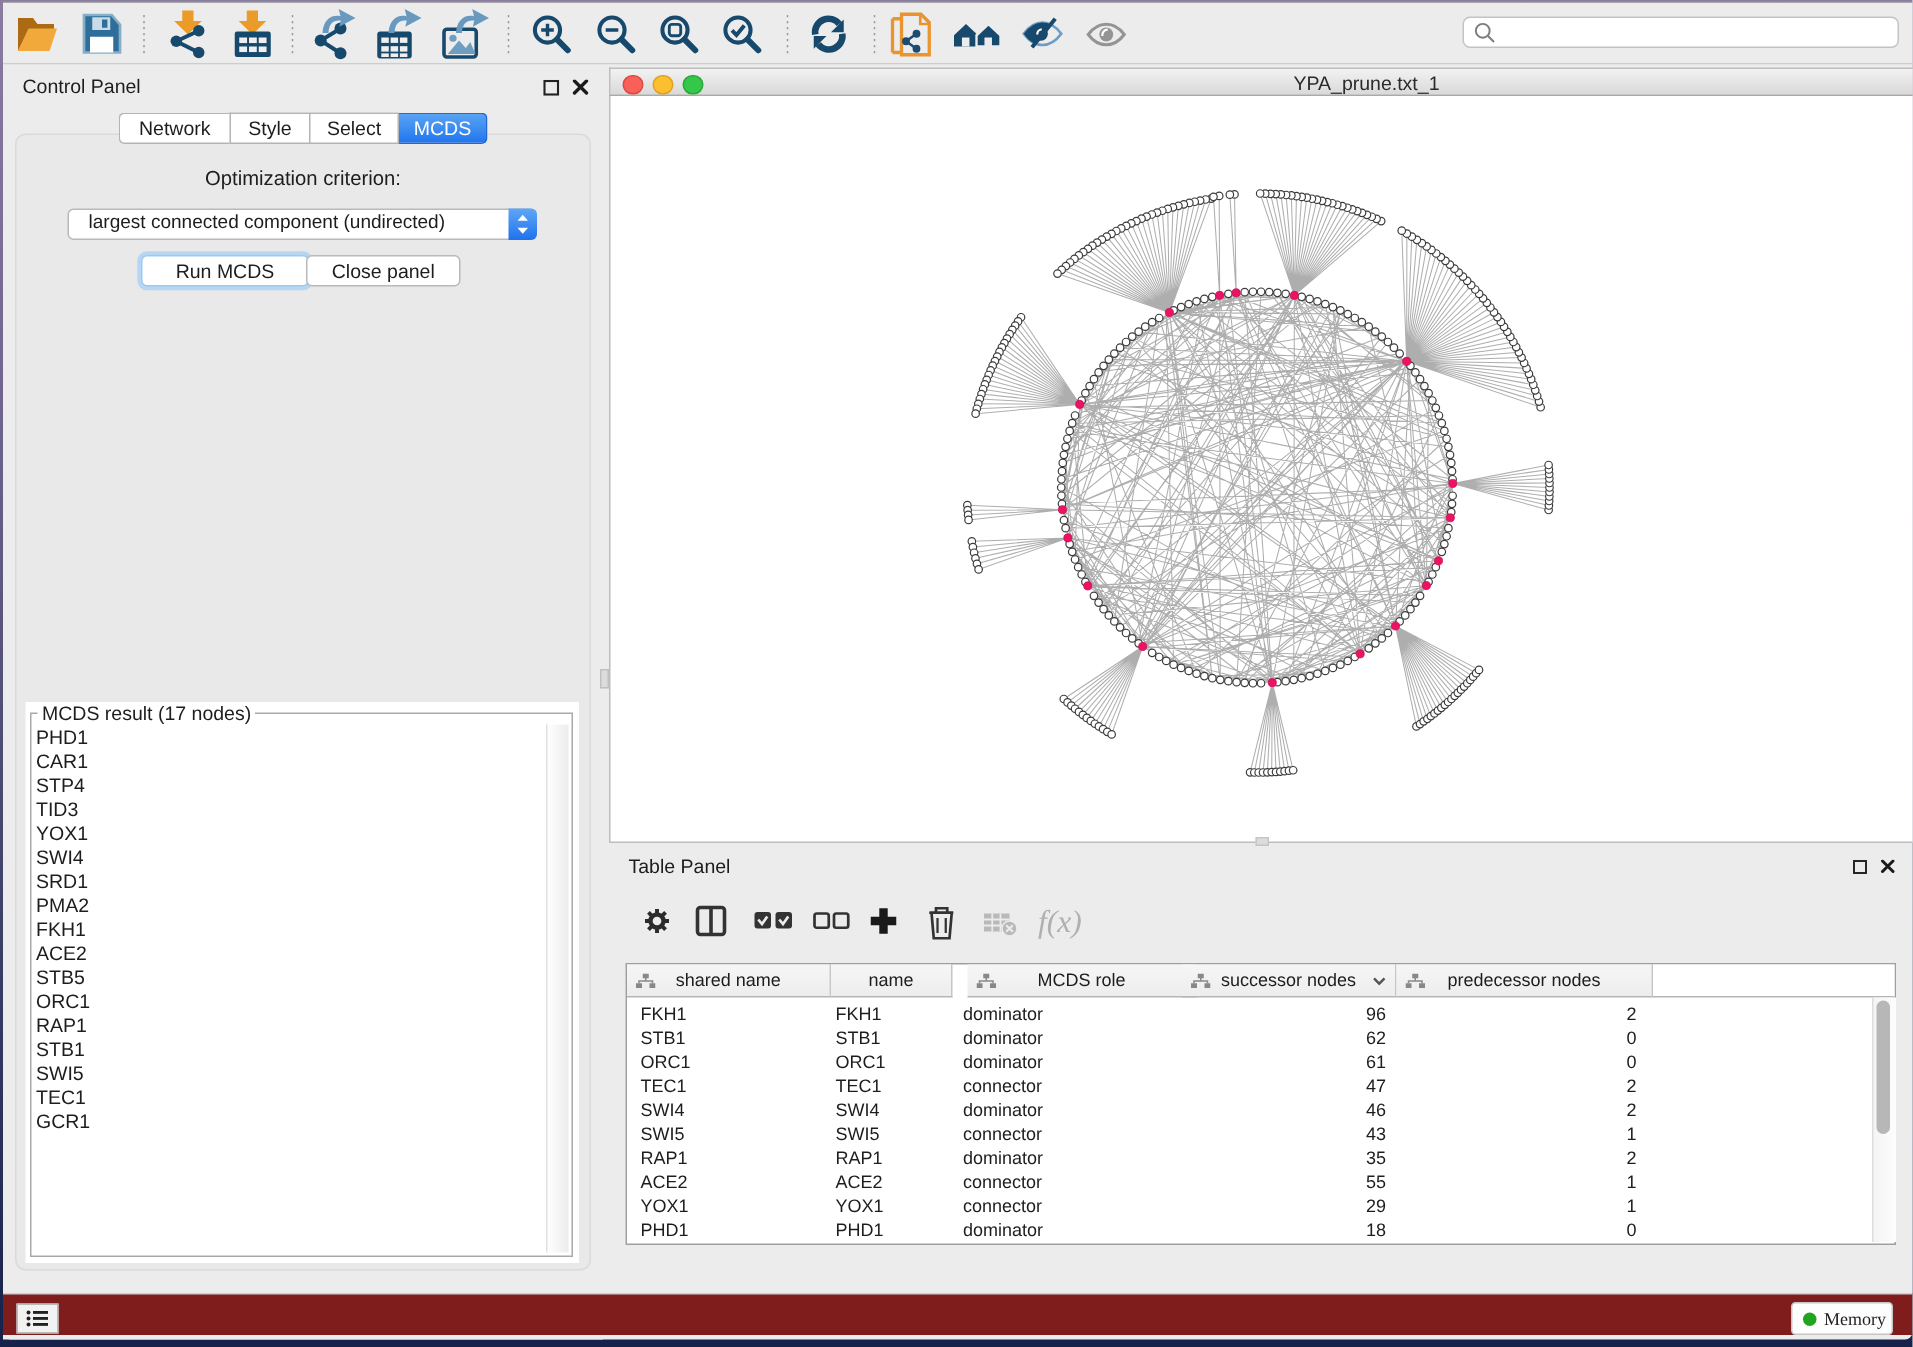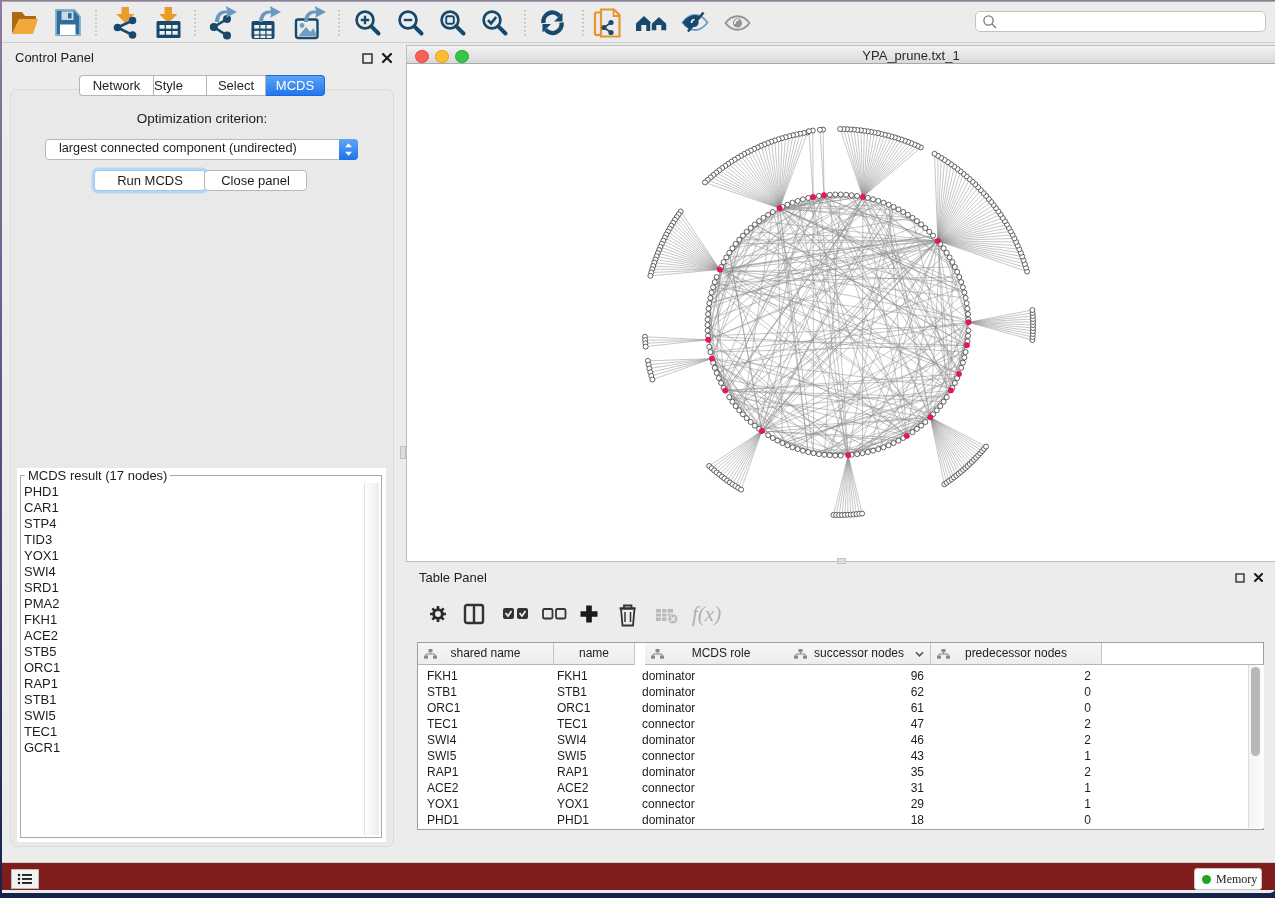--- a/index.html
+++ b/index.html
@@ -177,21 +177,21 @@
   <div class="abs" style="left:13px;top:7px;font-size:13px;color:#1d1d1d;">Control Panel</div>
   <svg class="abs" style="left:360px;top:10px;" width="32" height="12" viewBox="0 0 32 12">
     <rect x="1" y="1" width="9" height="9" fill="none" stroke="#222" stroke-width="1.4"></rect>
     <path d="M21 1l8 8M29 1l-8 8" stroke="#1a1a1a" stroke-width="2.2" stroke-linecap="round"></path>
   </svg>
 
   <div class="abs" style="left:8px;top:46px;width:384px;height:758px;background:#e9e9e9;border:1px solid #dadada;border-radius:7px;box-sizing:border-box;"></div>
 
   <div class="abs" style="left:77px;top:32px;height:21px;display:flex;font-size:13px;">
     <div style="width:73px;background:#fff;border:1px solid #b4b4b4;border-right:none;border-radius:4px 0 0 4px;text-align:center;line-height:20px;color:#1d1d1d;">Network</div>
-    <div style="width:52px;background:#fff;border:1px solid #b4b4b4;border-right:none;line-height:20px;color:#1d1d1d;">Style</div>
+    <div style="width:52px;background:#fff;border:1px solid #b4b4b4;border-right:none;text-align:center;line-height:20px;color:#1d1d1d;">Style</div>
     <div style="width:58px;background:#fff;border:1px solid #b4b4b4;text-align:center;line-height:20px;color:#1d1d1d;">Select</div>
     <div style="width:58px;background:linear-gradient(180deg,#59a3f4,#2276ee);border:1px solid #2068d8;border-left:none;border-radius:0 4px 4px 0;text-align:center;line-height:20px;color:#fff;">MCDS</div>
   </div>
 
   <div class="abs" style="left:43px;top:96px;width:313px;height:21px;background:#fff;border:1px solid #b9b9b9;border-radius:4px;box-sizing:border-box;">
     <div class="abs" style="left:13px;top:1px;font-size:12.7px;color:#1d1d1d;">largest connected component (undirected)</div>
     <div class="abs" style="right:-1px;top:-1px;width:19px;height:21px;background:linear-gradient(180deg,#5ea7f6,#2072ec);border-radius:0 4px 4px 0;">
       <svg width="19" height="21" viewBox="0 0 19 21">
             <path d="M6 8.2l3.5-4l3.5 4z" fill="#fff"></path>
             <path d="M6 12.8l3.5 4l3.5-4z" fill="#fff"></path>
@@ -689,21 +689,21 @@
 <div class="td" style="left:370px;top:105px;width:136px;text-align:right;">43</div>
 <div class="td" style="left:513px;top:105px;width:160px;text-align:right;">1</div>
 <div class="td" style="left:9px;top:121px;">RAP1</div>
 <div class="td" style="left:139px;top:121px;">RAP1</div>
 <div class="td" style="left:224px;top:121px;">dominator</div>
 <div class="td" style="left:370px;top:121px;width:136px;text-align:right;">35</div>
 <div class="td" style="left:513px;top:121px;width:160px;text-align:right;">2</div>
 <div class="td" style="left:9px;top:137px;">ACE2</div>
 <div class="td" style="left:139px;top:137px;">ACE2</div>
 <div class="td" style="left:224px;top:137px;">connector</div>
-<div class="td" style="left:370px;top:137px;width:136px;text-align:right;">31</div>
+<div class="td" style="left:370px;top:137px;width:136px;text-align:right;">55</div>
 <div class="td" style="left:513px;top:137px;width:160px;text-align:right;">1</div>
 <div class="td" style="left:9px;top:153px;">YOX1</div>
 <div class="td" style="left:139px;top:153px;">YOX1</div>
 <div class="td" style="left:224px;top:153px;">connector</div>
 <div class="td" style="left:370px;top:153px;width:136px;text-align:right;">29</div>
 <div class="td" style="left:513px;top:153px;width:160px;text-align:right;">1</div>
 <div class="td" style="left:9px;top:169px;">PHD1</div>
 <div class="td" style="left:139px;top:169px;">PHD1</div>
 <div class="td" style="left:224px;top:169px;">dominator</div>
 <div class="td" style="left:370px;top:169px;width:136px;text-align:right;">18</div>

